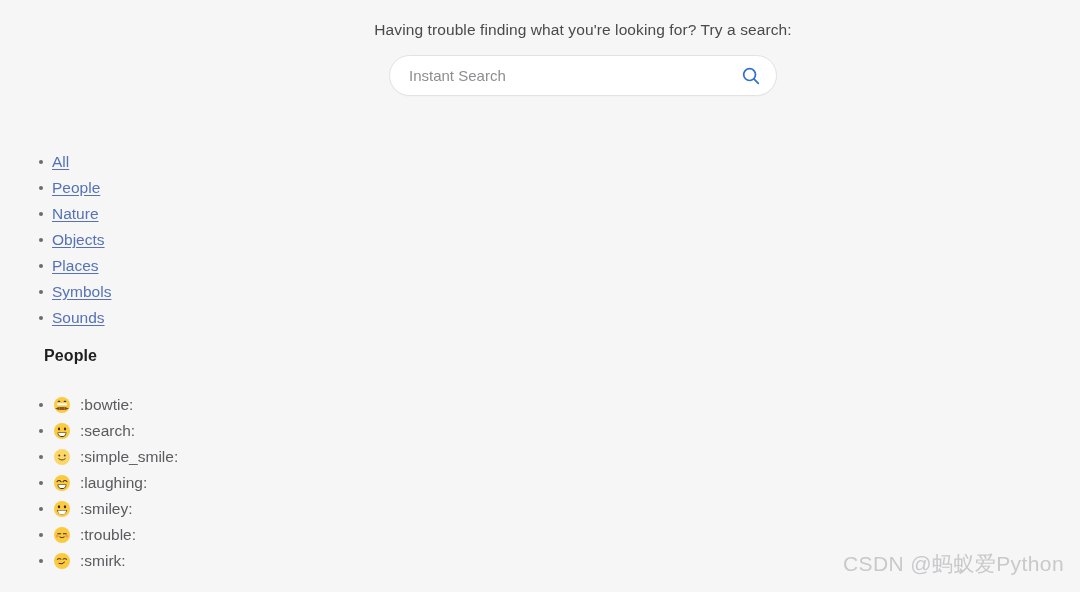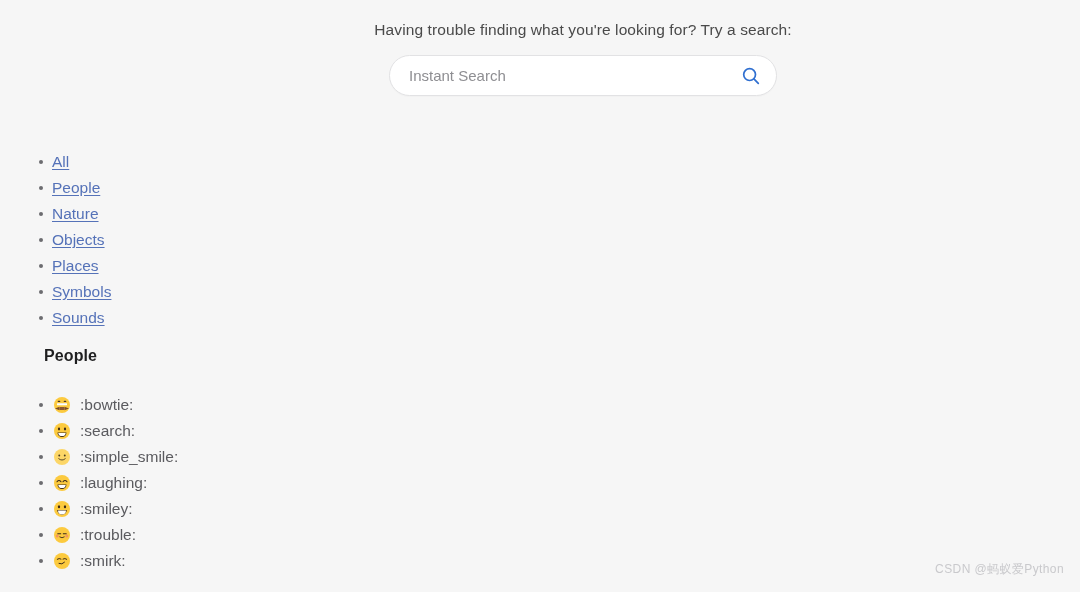--- a/index.html
+++ b/index.html
@@ -162,21 +162,21 @@
     font-size: 15.5px;
     color: #5b5b5f;
     cursor: pointer;
   }
 
   
   .watermark {
     position: absolute;
     right: 16px;
     bottom: 14px;
-    font-size: 12px;
+    font-size: 21px;
     color: #c9c9cc;
     letter-spacing: 0.4px;
     white-space: nowrap;
   }
 </style>
 </head>
 <body>
 
 <div class="page">
 

